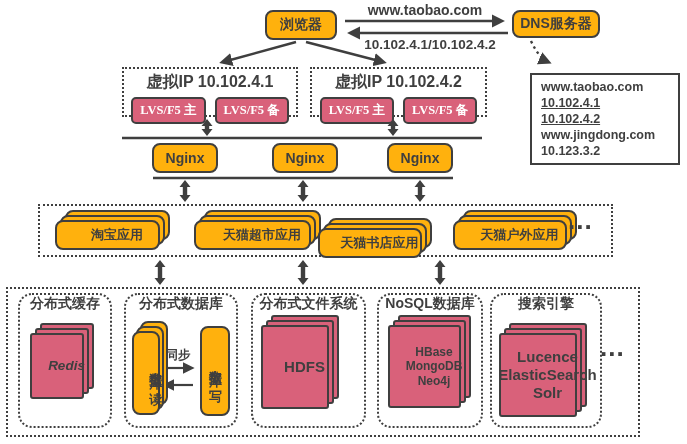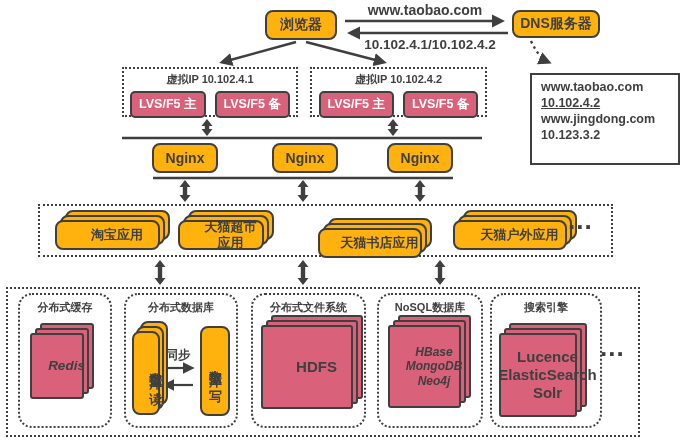--- a/index.html
+++ b/index.html
@@ -13,22 +13,22 @@
   .obox {
     position:absolute; display:flex; align-items:center; justify-content:center;
     background:#FFB10D; border:2.5px solid #3F3F3F; border-radius:8px;
     font-weight:bold; color:#3F3F3F; box-sizing:border-box;
   }
   .pbox {
     background:#D9617A; border:2px solid #3F3F3F; border-radius:5px;
     color:#ffffff; font-weight:bold; font-size:12.5px; padding:3px 7px; box-sizing:border-box;
   }
   .dotted { position:absolute; border:2px dotted #3F3F3F; box-sizing:border-box; }
-  .vip-title { text-align:center; font-weight:bold; font-size:11px; margin-top:3px; }
-  .lvs-row { display:flex; justify-content:center; gap:9px; margin-top:4px; }
+  .vip-title { text-align:center; font-weight:bold; font-size:16px; margin-top:3px; }
+  .lvs-row { display:flex; justify-content:center; gap:9px; margin-top:4px;font-family:Liberation Serif, serif; }
 
   .lbl { position:absolute; font-weight:bold; text-align:center; }
 
   .recbox {
     position:absolute; background:#ffffff; border:2.5px solid #3F3F3F; box-sizing:border-box;
     padding:4px 9px; font-weight:bold; font-size:12.5px; line-height:16px;
   }
   .recbox .u { text-decoration:underline; }
 
   .stack { position:absolute; }
@@ -48,21 +48,21 @@
   .stack.vert .layer.b2 { left:8px; top:-10px; }
   .stack.vert .front, .vcard {
     writing-mode:vertical-rl; text-orientation:upright; letter-spacing:1px;
   }
   .vcard {
     position:absolute; background:#FFB10D; border:2px solid #3F3F3F; border-radius:8px;
     display:flex; align-items:center; justify-content:center; box-sizing:border-box;
     font-weight:bold; font-size:13px; color:#3F3F3F;
   }
   .sbox { position:absolute; border:2px dotted #3F3F3F; border-radius:14px; box-sizing:border-box; }
-  .stitle { text-align:center; font-weight:bold; font-size:11px; margin-top:5px; }
+  .stitle { text-align:center; font-weight:bold; font-size:14px; }
   .dots { position:absolute; font-weight:bold; font-size:26px; line-height:30px; letter-spacing:1px; }
 </style>
 </head>
 <body>
 
 <div class="canvas">
 
   <svg class="overlay" width="687" height="444" viewBox="0 0 687 444">
     <defs>
       <marker id="ah" viewBox="0 0 10 10" refX="7" refY="5" markerWidth="5.5" markerHeight="5.5" orient="auto">
@@ -92,20 +92,21 @@
     </g>
   </svg>
 
   <div class="obox" style="left:512px; top:10px; width:88px; height:28px; font-size:14px;">DNS服务器</div>
   <div class="obox" style="left:265px; top:10px; width:72px; height:30px; font-size:14px;">浏览器</div>
   <div class="lbl" style="left:350px; top:2px; width:150px; font-size:14px;">www.taobao.com</div>
   <div class="lbl" style="left:345px; top:37px; width:170px; font-size:13.5px;">10.102.4.1/10.102.4.2</div>
 
   <div class="recbox" style="left:530px; top:73px; width:150px; height:92px;">
     <div>www.taobao.com</div>
+    <div class="u">10.102.4.1</div>
     <div class="u">10.102.4.2</div>
     <div>www.jingdong.com</div>
     <div>10.123.3.2</div>
   </div>
 
   <div class="dotted" style="left:122px; top:67px; width:176px; height:50px;">
     <div class="vip-title">虚拟IP 10.102.4.1</div>
     <div class="lvs-row">
       <span class="pbox">LVS/F5 主</span>
       <span class="pbox">LVS/F5 备</span>
@@ -123,21 +124,21 @@
   <div class="obox" style="left:272px; top:143px; width:66px; height:30px; font-size:14px;">Nginx</div>
   <div class="obox" style="left:387px; top:143px; width:66px; height:30px; font-size:14px;">Nginx</div>
 
   <div class="dotted" style="left:38px; top:204px; width:575px; height:53px;"></div>
 
   <div class="stack" style="left:55px; top:220px; width:105px; height:30px;">
     <span class="layer b2"></span>
       <span class="layer b1"></span>
     <span class="front">淘宝应用</span>
   </div>
-  <div class="stack" style="left:178px; top:220px; width:86px; height:30px;">
+  <div class="stack" style="left:194px; top:220px; width:117px; height:30px;">
     <span class="layer b2"></span>
       <span class="layer b1"></span>
     <span class="front">天猫超市应用</span>
   </div>
   <div class="stack" style="left:318px; top:228px; width:104px; height:30px;">
     <span class="layer b2"></span>
       <span class="layer b1"></span>
     <span class="front">天猫书店应用</span>
   </div>
   <div class="stack" style="left:453px; top:220px; width:114px; height:30px;">
@@ -165,30 +166,30 @@
     <span class="layer b2"></span>
       <span class="layer b1"></span>
     <span class="front">数据库·读</span>
   </div>
   <div class="lbl" style="left:160px; top:347px; width:36px; font-size:12.5px;">同步</div>
   <div class="vcard" style="left:200px; top:326px; width:30px; height:90px;">数据库·写</div>
 
   <div class="sbox" style="left:251px; top:293px; width:115px; height:135px;">
     <div class="stitle">分布式文件系统</div>
   </div>
-  <div class="stack pink" style="left:261px; top:325px; width:92px; height:84px;">
+  <div class="stack pink" style="left:261px; top:325px; width:68px; height:84px;">
     <span class="layer b2"></span>
       <span class="layer b1"></span>
     <span class="front" style="font-size:15px;">HDFS</span>
   </div>
 
   <div class="sbox" style="left:377px; top:293px; width:106px; height:135px;">
     <div class="stitle">NoSQL数据库</div>
   </div>
-  <div class="stack pink" style="left:388px; top:325px; width:73px; height:83px;font-style:italic;">
+  <div class="stack pink" style="left:388px; top:325px; width:73px; height:83px;">
     <span class="layer b2"></span>
       <span class="layer b1"></span>
     <span class="front" style="font-size:12px;">HBase
 MongoDB
 Neo4j</span>
   </div>
 
   <div class="sbox" style="left:490px; top:293px; width:112px; height:135px;">
     <div class="stitle">搜索引擎</div>
   </div>

